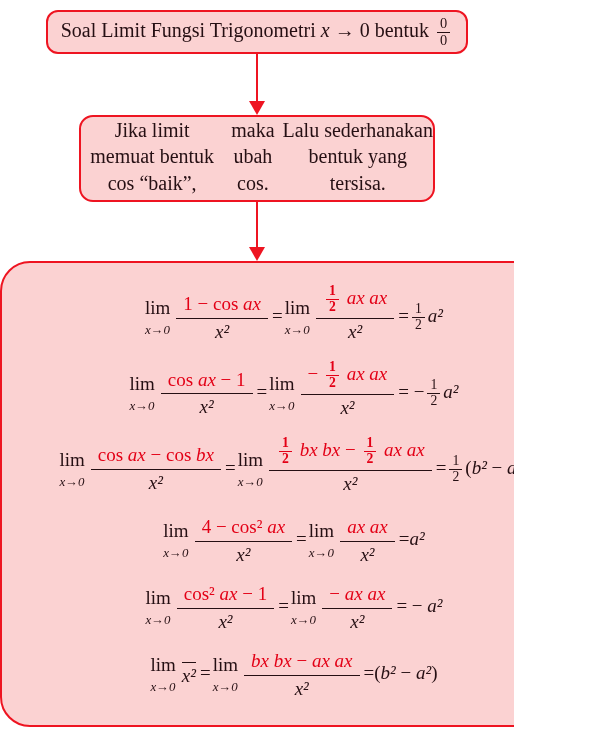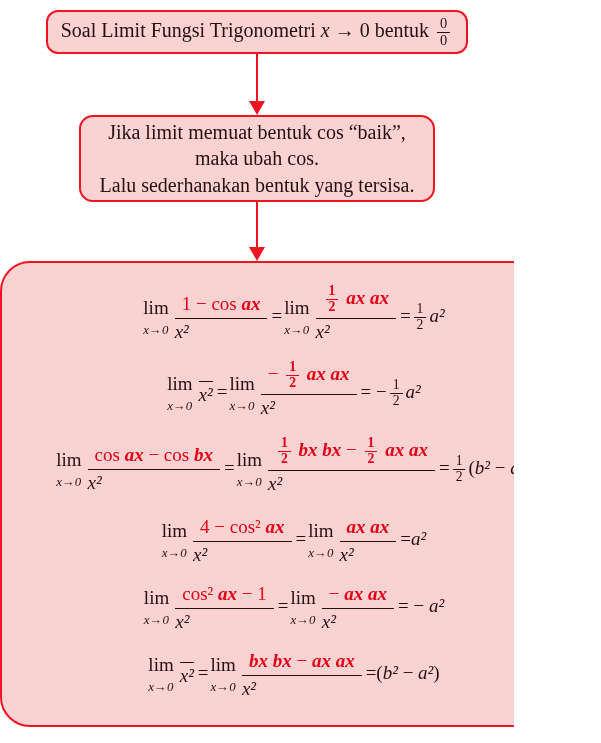--- a/index.html
+++ b/index.html
@@ -26,21 +26,21 @@
     align-items: center;
     justify-content: center;
     font-size: 20px;
   }
   .step-box {
     width: 356px;
     height: 87px;
     margin: 0 auto;
     border-radius: 14px;
     display: flex;
-    flex-direction: column;
+    flex-direction: row;
     justify-content: center;
     text-align: center;
     font-size: 20px;
     line-height: 1.32;
   }
   .big-box {
     width: 586px;
     height: 466px;
     margin: 0 auto;
     border-radius: 30px;
@@ -61,39 +61,39 @@
   .arrow-2 { height: 59px; }
   .arrow .shaft { width: 2.4px; background: var(--line); flex: 1; }
   .arrow .head {
     width: 0; height: 0;
     border-left: 8px solid transparent;
     border-right: 8px solid transparent;
     border-top: 14px solid var(--line);
   }
   
   .c-r  { color: var(--red); font-weight: normal; }
-  .c-ri { color: var(--red); font-weight: bold; font-style: italic; text-align: center; }
+  .c-ri { color: var(--red); font-weight: normal; font-style: italic; text-align: center; }
   .c-d  { color: var(--dark); }
   .c-di { color: var(--dark); font-style: italic; }
   .formula-row {
     text-align: center;
     font-size: 19px;
     line-height: 1.15;
     white-space: nowrap;
   }
   .fr {
     display: inline-grid;
     justify-items: center;
     vertical-align: middle;
     margin: 0 4px;
   }
   .fr > .num { padding: 0 7px 3px 7px; }
   .fr > .den {
     justify-self: stretch;
-    text-align: left;
+    text-align: center;
     border-top: 1.8px solid var(--dark);
     padding-top: 2px;
   }
   .fr.tall { transform: translateY(-4px); }
   .sf {
     display: inline-grid;
     justify-items: center;
     vertical-align: middle;
     font-size: 0.72em;
     line-height: 1.08;
@@ -160,20 +160,21 @@
             </span><span class="mt c-ri"> ax ax</span></span>
           <span class="den"><span class="mt c-di">x²</span></span>
         </span><span class="mt c-d">=</span><span class="sf c-d">
           <span class="sfn">1</span>
           <span class="sfd">2</span>
         </span><span class="mt c-di">a²</span></div>
       <div class="formula-row"><span class="lim">
           <span class="limtop">lim</span>
           <span class="limsub">x→0</span>
         </span><span class="fr">
+          <span class="num"><span class="mt c-r">cos </span><span class="mt c-ri">ax</span><span class="mt c-r"> − 1</span></span>
           <span class="den"><span class="mt c-di">x²</span></span>
         </span><span class="mt c-d">=</span><span class="lim">
           <span class="limtop">lim</span>
           <span class="limsub">x→0</span>
         </span><span class="fr tall">
           <span class="num"><span class="mt c-r">− </span><span class="sf c-r">
               <span class="sfn">1</span>
               <span class="sfd">2</span>
             </span><span class="mt c-ri"> ax ax</span></span>
           <span class="den"><span class="mt c-di">x²</span></span>

